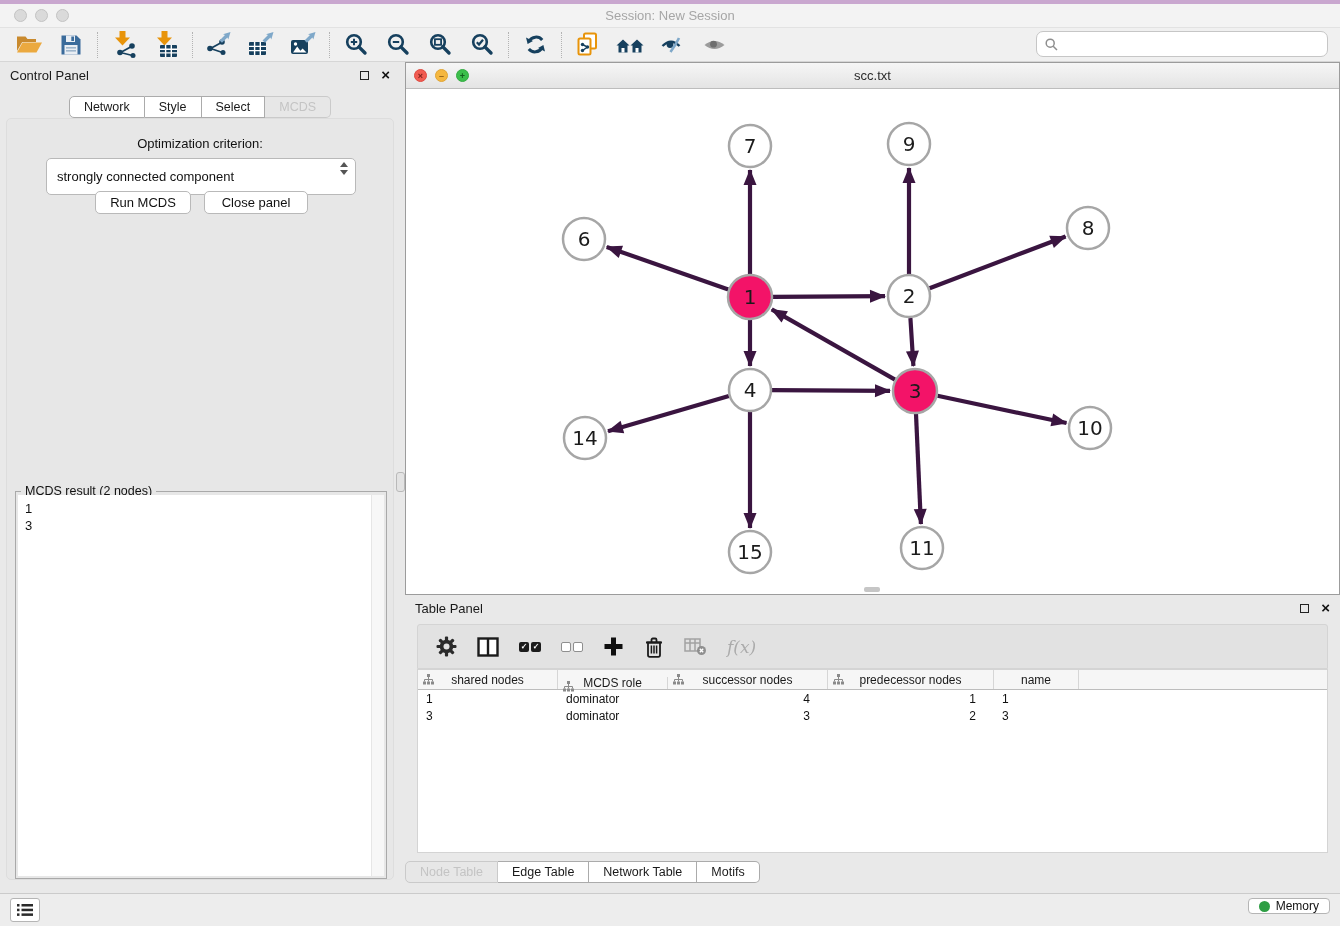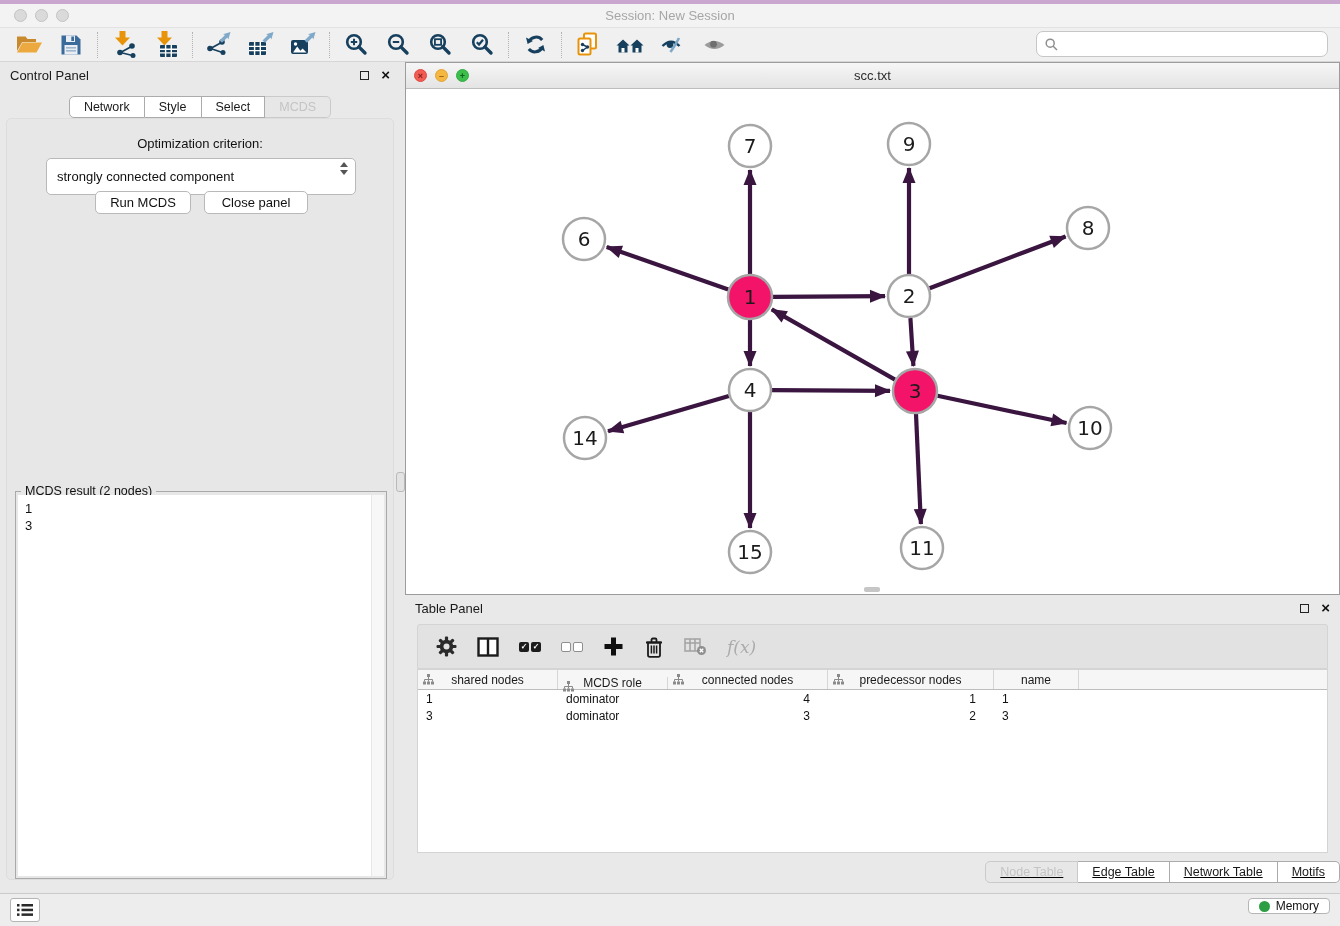--- a/index.html
+++ b/index.html
@@ -71,21 +71,21 @@
   .fx-label { font-family:"DejaVu Serif",serif; font-style:italic; font-size:17px; color:#ABABAB; }
   #tp-table { position:absolute; left:12px; top:74px; width:911px; height:184px; background:#FFF; border:1px solid #D4D4D4; overflow:hidden; }
   #table-header-row { display:flex; height:20px; background:#F6F6F6; border-bottom:1px solid #BDBDBD; }
   .th { position:relative; display:flex; align-items:center; justify-content:center; font-size:12px; color:#1A1A1A; border-right:1px solid #D6D6D6; flex:0 0 auto; }
   .th .tree { position:absolute; left:5px; top:4px; }
   .th-fill { flex:1; border-right:none; }
   .tr { display:flex; height:17px; align-items:center; }
   .td { font-size:12px; color:#111; flex:0 0 auto; overflow:hidden; white-space:nowrap; }
   .td.align-left { padding-left:8px; text-align:left; }
   .td.align-right { padding-right:18px; text-align:right; }
-  #table-tabs-wrap { position:absolute; left:0; top:266px; width:100%; display:flex; justify-content:flex-end;text-decoration:underline; }
+  #table-tabs-wrap { position:absolute; left:0; top:266px; width:100%; display:flex; justify-content:flex-start; }
 
   
   #statusbar { left:0; top:893px; width:1340px; height:33px; background:#EDEDED; border-top:1px solid #CBCBCB; }
   #list-btn { position:absolute; left:10px; top:4px; width:30px; height:24px; background:#FFF; border:1px solid #B5B5B5; border-radius:3px; display:flex; align-items:center; justify-content:center; }
   #memory-btn { position:absolute; right:10px; top:4px; height:16px; padding:0 10px; background:#FFF; border:1px solid #B5B5B5; border-radius:4px; display:flex; align-items:center; gap:6px; font-size:12px; color:#111; }
   #memory-dot { width:11px; height:11px; border-radius:50%; background:#2E9E44; }
 </style>
 </head>
 <body>
 
@@ -457,21 +457,21 @@
         <div class="th" style="width: 160px;">
           <svg class="tree" width="11" height="11" viewBox="0 0 11 11">
             <g fill="#8A8A8A">
               <rect x="4" y="0" width="3" height="3"></rect>
               <rect x="0" y="7.5" width="3" height="3"></rect>
               <rect x="4" y="7.5" width="3" height="3"></rect>
               <rect x="8" y="7.5" width="3" height="3"></rect>
             </g>
             <path stroke="#8A8A8A" stroke-width="1" fill="none" d="M5.5 3v2.5M1.5 7.5v-2h8v2M5.5 5.5v2"></path>
           </svg>
-          <span>connected nodes</span>
+          <span>successor nodes</span>
         </div>
         <div class="th" style="width: 166px;">
           <svg class="tree" width="11" height="11" viewBox="0 0 11 11">
             <g fill="#8A8A8A">
               <rect x="4" y="0" width="3" height="3"></rect>
               <rect x="0" y="7.5" width="3" height="3"></rect>
               <rect x="4" y="7.5" width="3" height="3"></rect>
               <rect x="8" y="7.5" width="3" height="3"></rect>
             </g>
             <path stroke="#8A8A8A" stroke-width="1" fill="none" d="M5.5 3v2.5M1.5 7.5v-2h8v2M5.5 5.5v2"></path>

